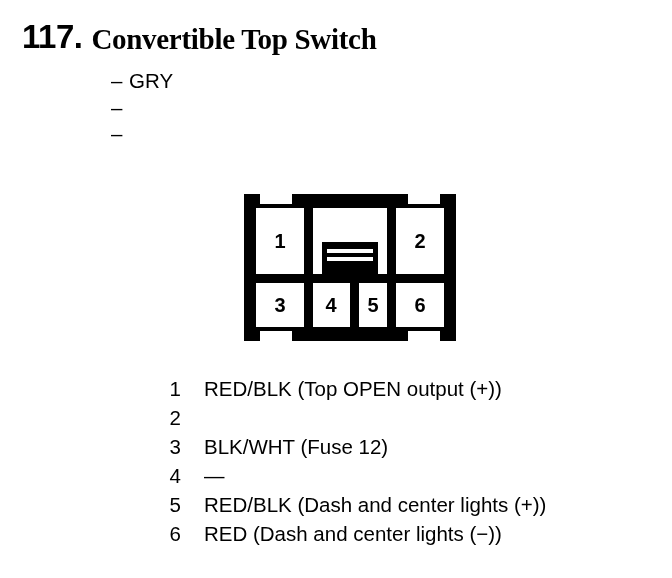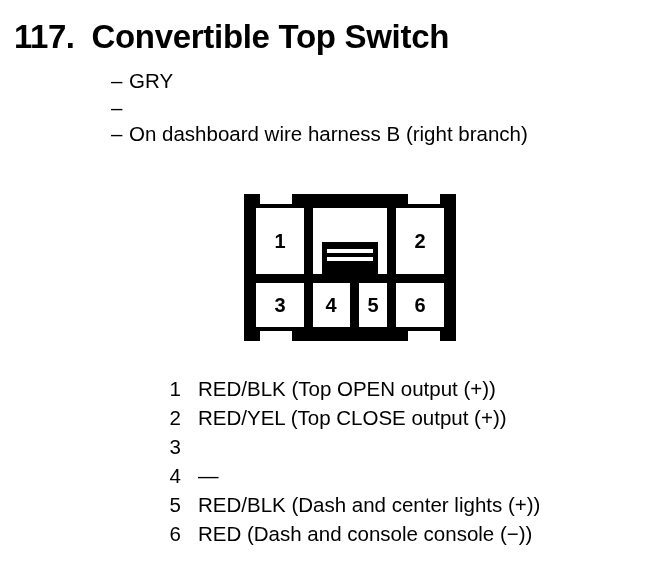--- a/index.html
+++ b/index.html
@@ -13,36 +13,37 @@
     position: relative;
     overflow: hidden;
     font-family: "Liberation Sans", sans-serif;
     color: #000000;
     -webkit-font-smoothing: none;
   }
 
   
   #heading {
     position: absolute;
-    left: 14px;
+    left: 22px;
     top: 18px;
     display: flex;
     align-items: flex-end;
     white-space: nowrap;
   }
   #heading .num {
     font-size: 33px;
     font-weight: bold;
     letter-spacing: -0.5px;
   }
   #heading .title {
-    font-size: 33px;
+    font-size: 29px;
     font-weight: bold;
-    margin-left: 17px;
+    margin-left: 9px;
     letter-spacing: -0.3px;
+    font-family: Liberation Serif, serif;
   }
 
   
   #notes {
     position: absolute;
     left: 111px;
     top: 68px;
     width: 540px;
   }
   #notes .note-line {
@@ -88,42 +89,41 @@
     font-size: 20.5px;
     line-height: 29px;
     white-space: nowrap;
   }
   .legend-row .pin {
     width: 21px;
     flex: 0 0 21px;
     text-align: right;
   }
   .legend-row .desc {
-    margin-left: 17px;
+    margin-left: 23px;
   }
 </style>
 </head>
 <body>
 
 <div id="heading">
   <span class="num">117.</span>
   <span class="title">Convertible Top Switch</span>
 </div>
 
 <div id="notes">
   <div class="note-line">
     <span class="dash">–</span>
     <span>GRY</span>
   </div>
   <div class="note-line">
     <span class="dash">–</span>
   </div>
   <div class="note-line">
     <span class="dash">–</span>
-    <span>On dashboard wire harness B (right branch)</span>
   </div>
 </div>
 
 <div id="connector-wrap">
   <svg id="connector-svg" width="240" height="155" viewBox="0 0 240 155" xmlns="http://www.w3.org/2000/svg">
 
     <path fill="#000000" fill-rule="evenodd" d="
             M 6,4
             L 22,4  L 22,14  L 54,14  L 54,4
             L 170,4 L 170,14 L 202,14 L 202,4
@@ -166,30 +166,30 @@
   </svg>
 </div>
 
 <div id="legend">
   <div class="legend-row">
     <span class="pin">1</span>
     <span class="desc">RED/BLK (Top OPEN output (+))</span>
   </div>
   <div class="legend-row">
     <span class="pin">2</span>
-    <span class="desc">RED/YEL (Top CLOSE output (+))</span>
   </div>
   <div class="legend-row">
     <span class="pin">3</span>
+    <span class="desc">BLK/WHT (Fuse 12)</span>
   </div>
   <div class="legend-row">
     <span class="pin">4</span>
     <span class="desc">—</span>
   </div>
   <div class="legend-row">
     <span class="pin">5</span>
     <span class="desc">RED/BLK (Dash and center lights (+))</span>
   </div>
   <div class="legend-row">
     <span class="pin">6</span>
-    <span class="desc">RED (Dash and console console (−))</span>
+    <span class="desc">RED (Dash and center lights (−))</span>
   </div>
 </div>
 
 </body></html>

